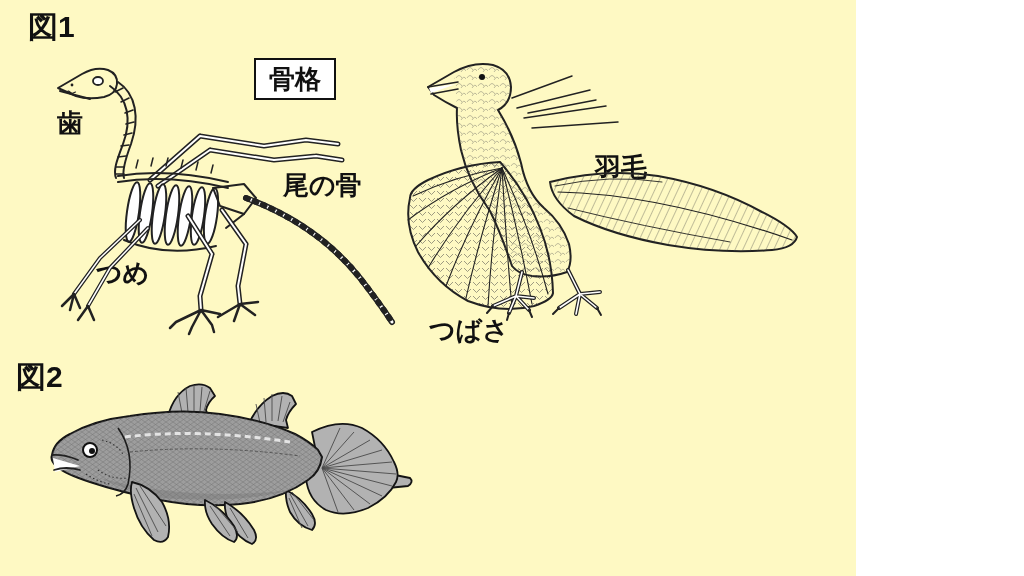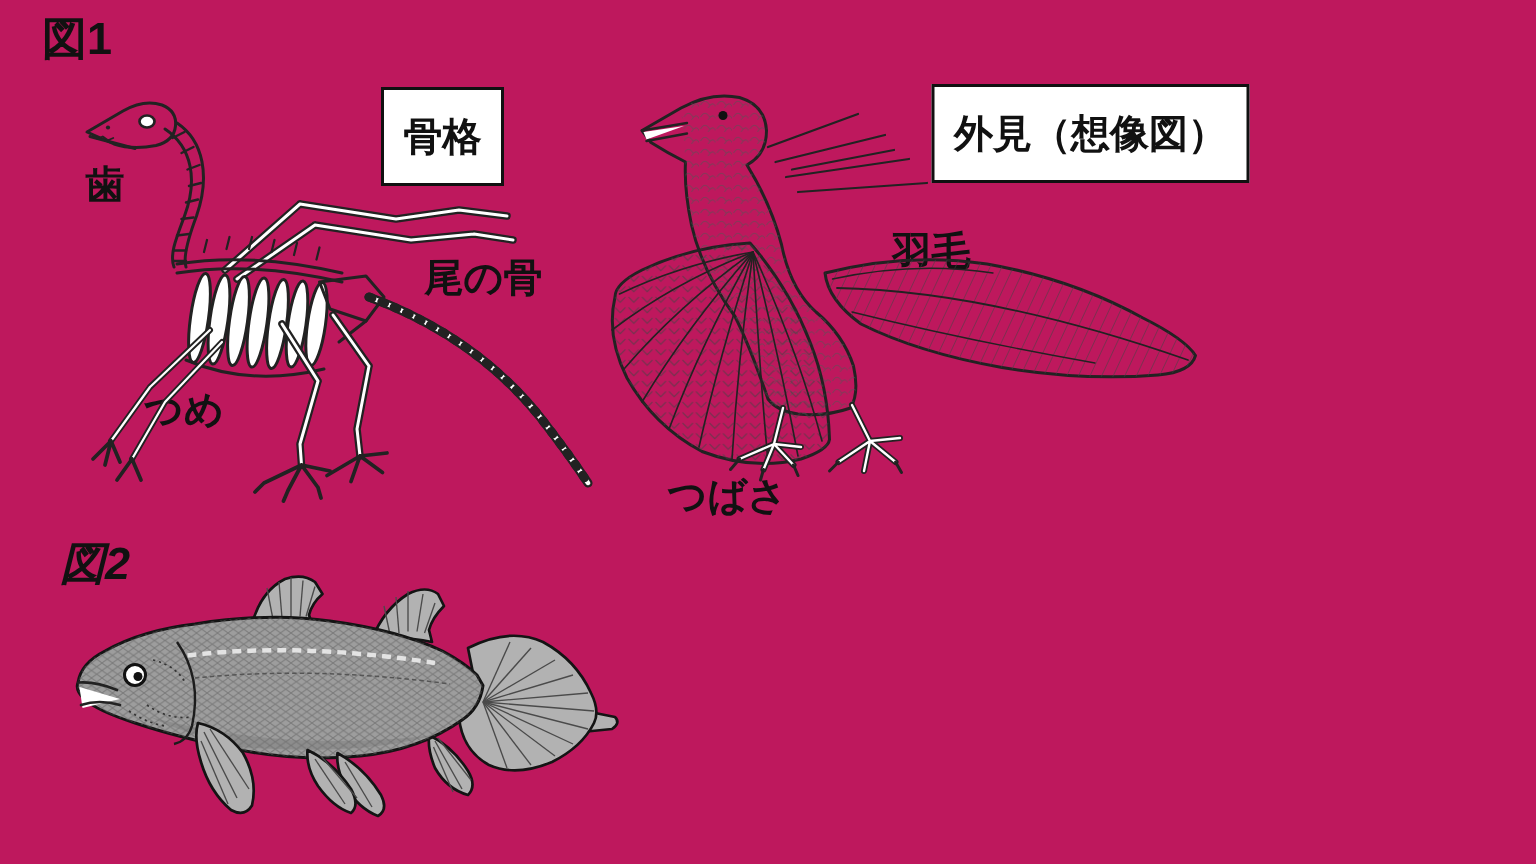--- a/index.html
+++ b/index.html
@@ -1,34 +1,34 @@
 <!DOCTYPE html>
 <html><head>
 <meta charset="utf-8">
 <style>
   html,body{margin:0;padding:0;background:#fff;}
   .canvas{
-    position:relative;width:1024px;height:576px;background:#be185d;overflow:hidden;
+    position:relative;width:856px;height:576px;background:#fef9c3;overflow:hidden;
     font-family:"Liberation Sans","DejaVu Sans",sans-serif;color:#111;
   }
   .fig-title{position:absolute;font-weight:bold;font-size:30px;line-height:1;color:#111;}
   #fig1{left:28px;top:12px;}
-  #fig2{left:40px;top:362px;font-style:italic;}
+  #fig2{left:16px;top:362px;}
   .boxed{
     position:absolute;border:2px solid #111;background:#fff;
-    font-weight:bold;font-size:26px;line-height:1;padding:18px 13px;white-space:nowrap;
+    font-weight:bold;font-size:26px;line-height:1;padding:6px 13px;white-space:nowrap;
   }
   #box-skeleton{left:254px;top:58px;}
   #box-appearance{left:621px;top:56px;}
   .plabel{position:absolute;font-weight:bold;font-size:26px;line-height:1;color:#111;white-space:nowrap;}
   #lbl-teeth{left:57px;top:110px;}
   #lbl-tailbone{left:267px;top:172px;margin-left:16px;}
   #lbl-claw{left:96px;top:260px;}
   #lbl-feathers{left:595px;top:154px;}
-  #lbl-wing{left:429px;top:317px;margin-left:16px;}
+  #lbl-wing{left:429px;top:317px;}
   svg{position:absolute;display:block;}
   #svg-skeleton{left:48px;top:60px;}
   #svg-bird{left:400px;top:56px;}
   #svg-fish{left:40px;top:382px;}
   .bone-o{stroke:#222;fill:none;stroke-linecap:round;stroke-linejoin:round;}
   .bone-i{stroke:#fff;fill:none;stroke-linecap:round;stroke-linejoin:round;}
   .ln{stroke:#222;fill:none;stroke-linecap:round;stroke-linejoin:round;}
   .white-fill{fill:#fff;}
   .fin{fill:#b2b2b2;stroke:#141414;stroke-width:1.8;stroke-linejoin:round;}
   .ray{stroke:#4a4a4a;stroke-width:0.9;fill:none;}
@@ -36,21 +36,20 @@
 </style>
 </head>
 <body>
 
 <div class="canvas">
 
   <div class="fig-title" id="fig1">図1</div>
   <div class="fig-title" id="fig2">図2</div>
 
   <div class="boxed" id="box-skeleton">骨格</div>
-  <div class="boxed" id="box-appearance">外見（想像図）</div>
 
   <div class="plabel" id="lbl-teeth">歯</div>
   <div class="plabel" id="lbl-tailbone">尾の骨</div>
   <div class="plabel" id="lbl-claw">つめ</div>
   <div class="plabel" id="lbl-feathers">羽毛</div>
   <div class="plabel" id="lbl-wing">つばさ</div>
 
   <svg id="svg-skeleton" width="350" height="278" viewBox="0 0 350 278">
 
     <g>

